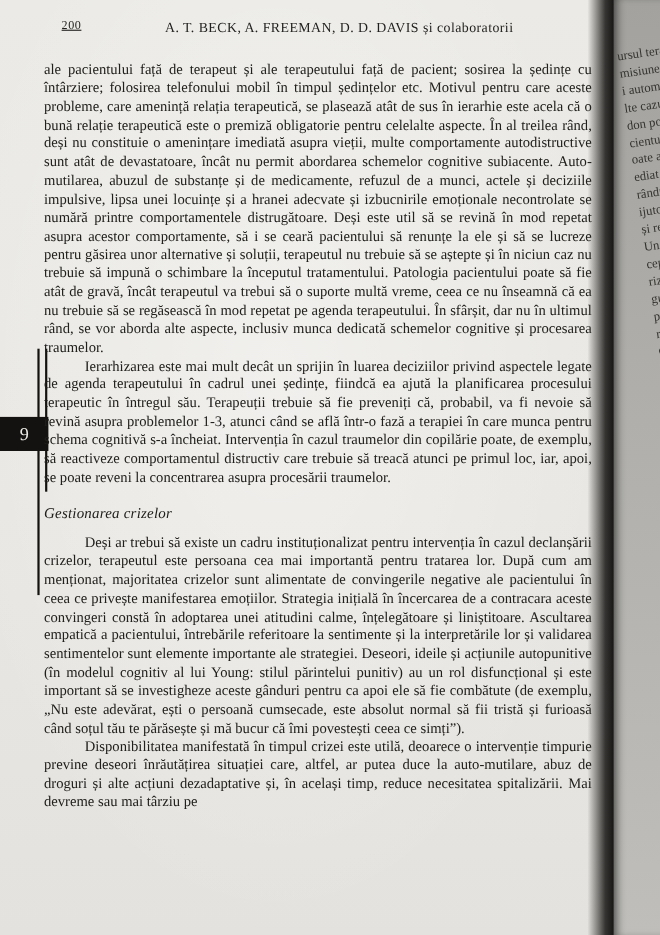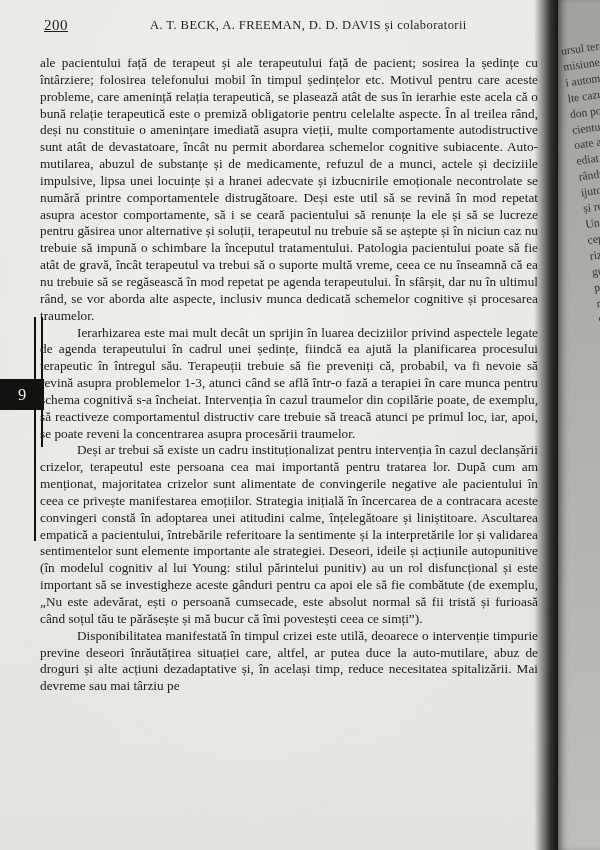--- a/index.html
+++ b/index.html
@@ -12,21 +12,21 @@
 
   
   .page-main{
     position:absolute;left:0;top:0;width:558px;height:850px;
     background:
       radial-gradient(ellipse at 45% 40%, rgba(255,255,255,0.35), rgba(0,0,0,0) 70%),
       linear-gradient(180deg,#ebeae6 0%,#e9e7e3 55%,#e4e2de 100%);
     color:#201f1d;
   }
   .pg-header{position:absolute;top:17px;left:40px;width:498px;height:20px;}
-  .pagenum{position:absolute;left:4px;top:0;font-size:15px;letter-spacing:0.5px;text-decoration:underline;}
+  .pagenum{position:absolute;left:16px;top:0;font-size:11px;letter-spacing:0.5px;text-decoration:underline;}
   .runtitle{position:absolute;left:90px;top:1px;font-size:12.6px;letter-spacing:0.4px;white-space:nowrap;margin-left:20px;}
 
   
   .vline{position:absolute;width:2.4px;background:#13120f;}
   .vline-a{left:34px;top:317px;height:224px;}
   .vline-b{left:41px;top:317px;height:130px;}
   .chapter-tab{
     position:absolute;left:0;top:379px;width:44px;height:31px;
     background:#131210;color:#eceae6;
     display:flex;align-items:center;justify-content:center;
@@ -84,20 +84,21 @@
 
     <div class="vline vline-a"></div>
     <div class="vline vline-b"></div>
     <div class="chapter-tab">
       <span>9</span>
     </div>
 
     <div class="body-text">
       <p class="para">ale pacientului față de terapeut și ale terapeutului față de pacient; sosirea la ședințe cu întârziere; folosirea telefonului mobil în timpul ședințelor etc. Motivul pentru care aceste probleme, care amenință relația terapeutică, se plasează atât de sus în ierarhie este acela că o bună relație terapeutică este o premiză obligatorie pentru celelalte aspecte. În al treilea rând, deși nu constituie o amenințare imediată asupra vieții, multe comportamente autodistructive sunt atât de devastatoare, încât nu permit abordarea schemelor cognitive subiacente. Auto-mutilarea, abuzul de substanțe și de medicamente, refuzul de a munci, actele și deciziile impulsive, lipsa unei locuințe și a hranei adecvate și izbucnirile emoționale necontrolate se numără printre comportamentele distrugătoare. Deși este util să se revină în mod repetat asupra acestor comportamente, să i se ceară pacientului să renunțe la ele și să se lucreze pentru găsirea unor alternative și soluții, terapeutul nu trebuie să se aștepte și în niciun caz nu trebuie să impună o schimbare la începutul tratamentului. Patologia pacientului poate să fie atât de gravă, încât terapeutul va trebui să o suporte multă vreme, ceea ce nu înseamnă că ea nu trebuie să se regăsească în mod repetat pe agenda terapeutului. În sfârșit, dar nu în ultimul rând, se vor aborda alte aspecte, inclusiv munca dedicată schemelor cognitive și procesarea traumelor.</p>
       <p class="para indent">Ierarhizarea este mai mult decât un sprijin în luarea deciziilor privind aspectele legate de agenda terapeutului în cadrul unei ședințe, fiindcă ea ajută la planificarea procesului terapeutic în întregul său. Terapeuții trebuie să fie preveniți că, probabil, va fi nevoie să revină asupra problemelor 1-3, atunci când se află într-o fază a terapiei în care munca pentru schema cognitivă s-a încheiat. Intervenția în cazul traumelor din copilărie poate, de exemplu, să reactiveze comportamentul distructiv care trebuie să treacă atunci pe primul loc, iar, apoi, se poate reveni la concentrarea asupra procesării traumelor.</p>
+      <h3 class="section-heading">Gestionarea crizelor</h3>
       <p class="para indent">Deși ar trebui să existe un cadru instituționalizat pentru intervenția în cazul declanșării crizelor, terapeutul este persoana cea mai importantă pentru tratarea lor. După cum am menționat, majoritatea crizelor sunt alimentate de convingerile negative ale pacientului în ceea ce privește manifestarea emoțiilor. Strategia inițială în încercarea de a contracara aceste convingeri constă în adoptarea unei atitudini calme, înțelegătoare și liniștitoare. Ascultarea empatică a pacientului, întrebările referitoare la sentimente și la interpretările lor și validarea sentimentelor sunt elemente importante ale strategiei. Deseori, ideile și acțiunile autopunitive (în modelul cognitiv al lui Young: stilul părintelui punitiv) au un rol disfuncțional și este important să se investigheze aceste gânduri pentru ca apoi ele să fie combătute (de exemplu, „Nu este adevărat, ești o persoană cumsecade, este absolut normal să fii tristă și furioasă când soțul tău te părăsește și mă bucur că îmi povestești ceea ce simți”).</p>
       <p class="para indent">Disponibilitatea manifestată în timpul crizei este utilă, deoarece o intervenție timpurie previne deseori înrăutățirea situației care, altfel, ar putea duce la auto-mutilare, abuz de droguri și alte acțiuni dezadaptative și, în același timp, reduce necesitatea spitalizării. Mai devreme sau mai târziu pe</p>
     </div>
 
   </div>
 
   <div class="gutter"></div>
 
   <div class="page-next">
     <div class="next-inner">

